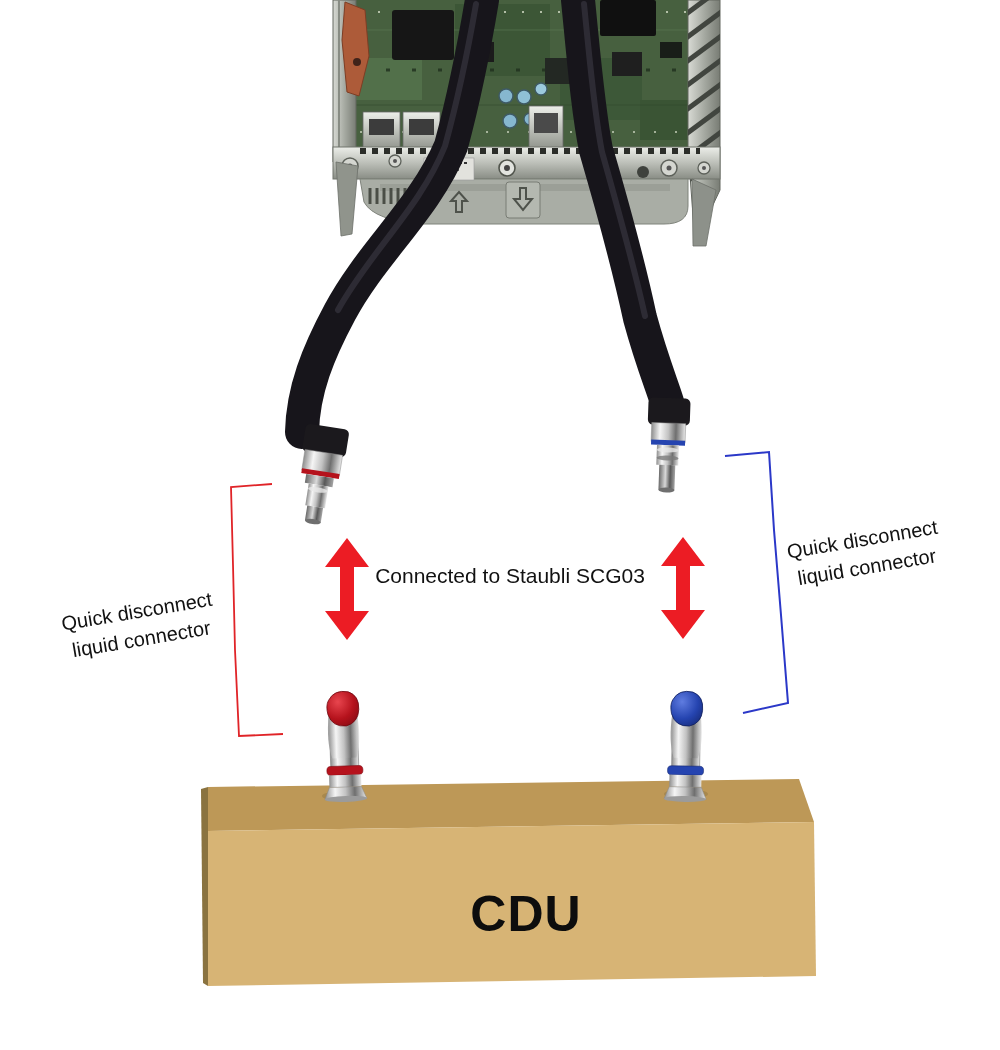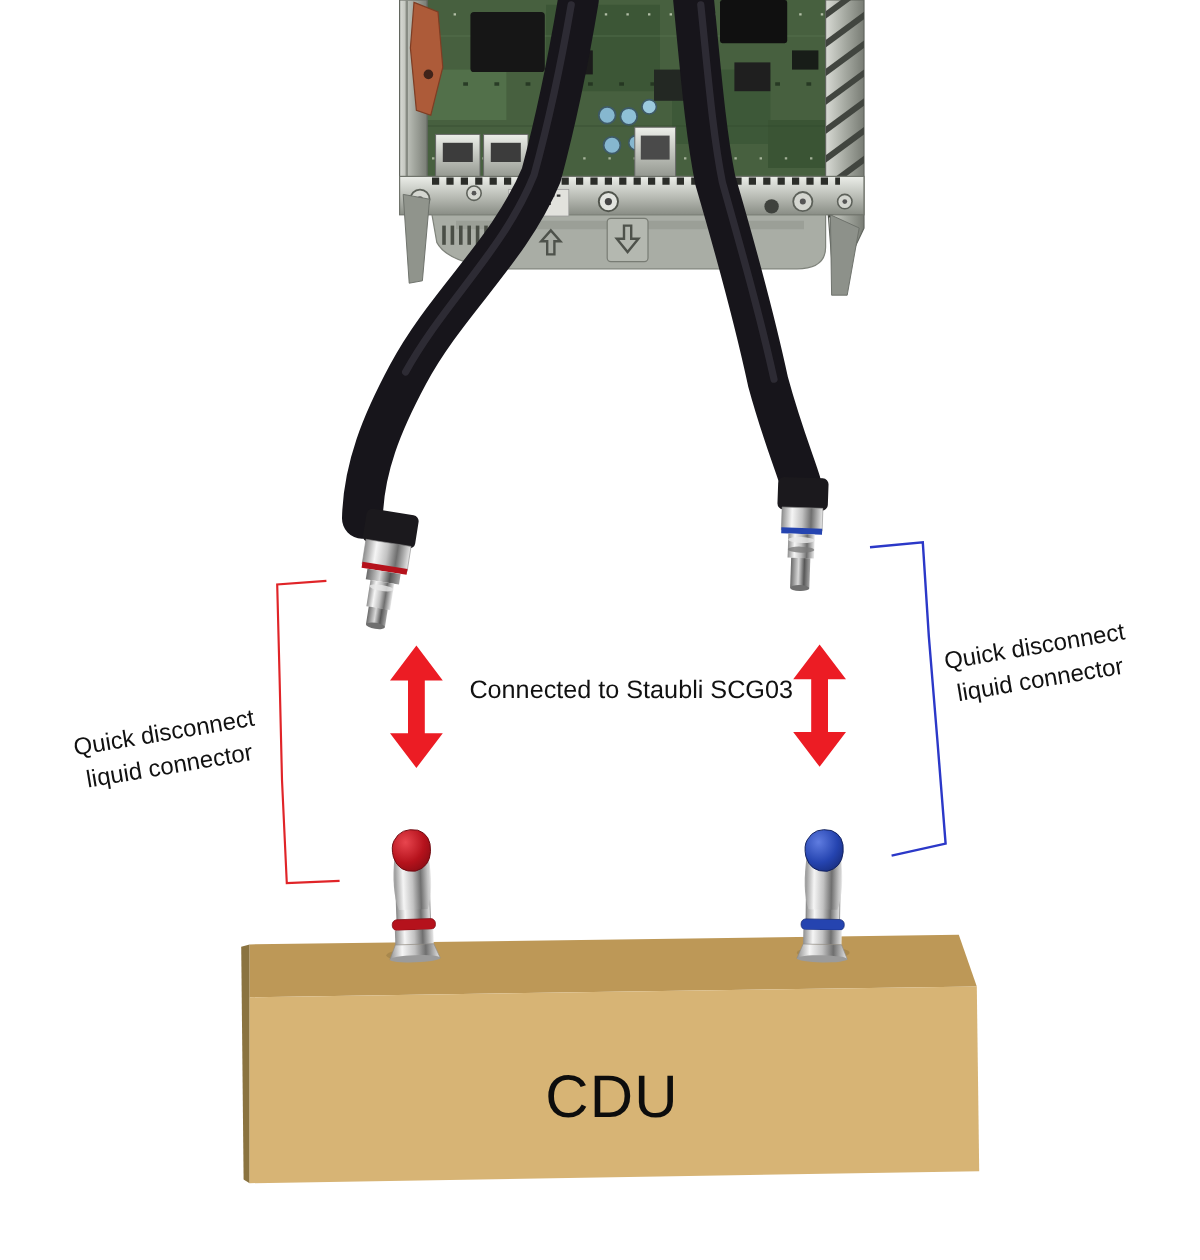--- a/index.html
+++ b/index.html
@@ -3,27 +3,27 @@
 <meta charset="utf-8">
 <style>
   html,body{margin:0;padding:0;background:#ffffff;}
   #stage{
     position:relative;width:1000px;height:1050px;background:#ffffff;overflow:hidden;
     font-family:"Liberation Sans", sans-serif;color:#1a1a1a;
   }
   #artwork{position:absolute;left:0;top:0;width:1000px;height:1050px;}
   .label{position:absolute;text-align:center;color:#111;}
   .label .ln{white-space:nowrap;}
-  #center-label{left:355px;top:561px;width:310px;font-size:21px;line-height:29px;margin-left:16px;}
+  #center-label{left:355px;top:561px;width:310px;font-size:21px;line-height:29px;}
   #left-label{left:44px;top:597px;width:190px;font-size:20px;line-height:28px;
     transform:rotate(-9.5deg);transform-origin:center center;}
   #right-label{left:772px;top:525px;width:185px;font-size:20px;line-height:28px;
     transform:rotate(-9.5deg);transform-origin:center center;}
-  #cdu-label{left:205px;top:886px;width:610px;font-size:50px;line-height:56px;
-    letter-spacing:1px;color:#0d0d0d;}
+  #cdu-label{left:221px;top:886px;width:610px;font-size:50px;line-height:56px;
+    letter-spacing:1px;color:#0d0d0d;font-weight:bold;}
 </style>
 </head>
 <body>
 
 <div id="stage">
 
   <svg id="artwork" viewBox="0 0 1000 1050">
     <defs>
       <linearGradient id="chrome" x1="0" y1="0" x2="1" y2="0">
         <stop offset="0" stop-color="#8f8f8f"></stop>

